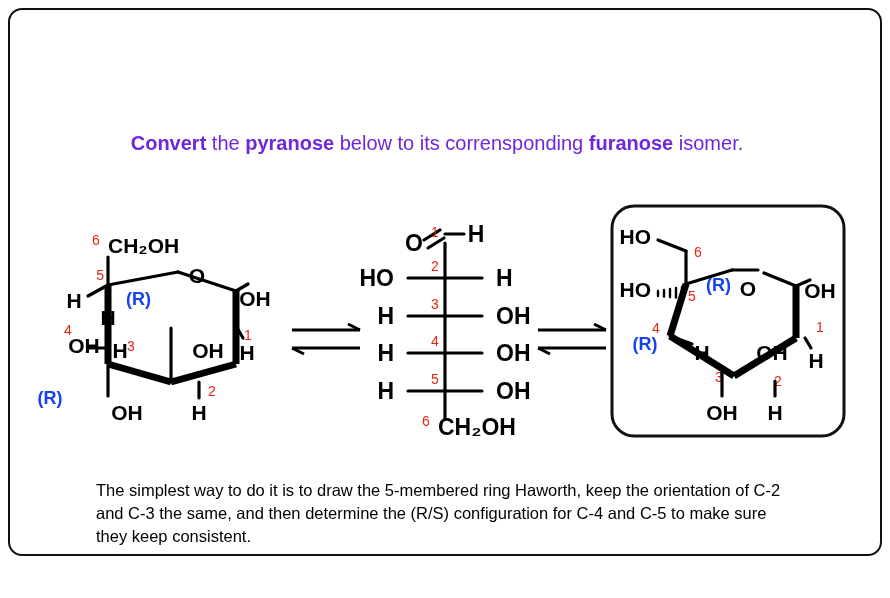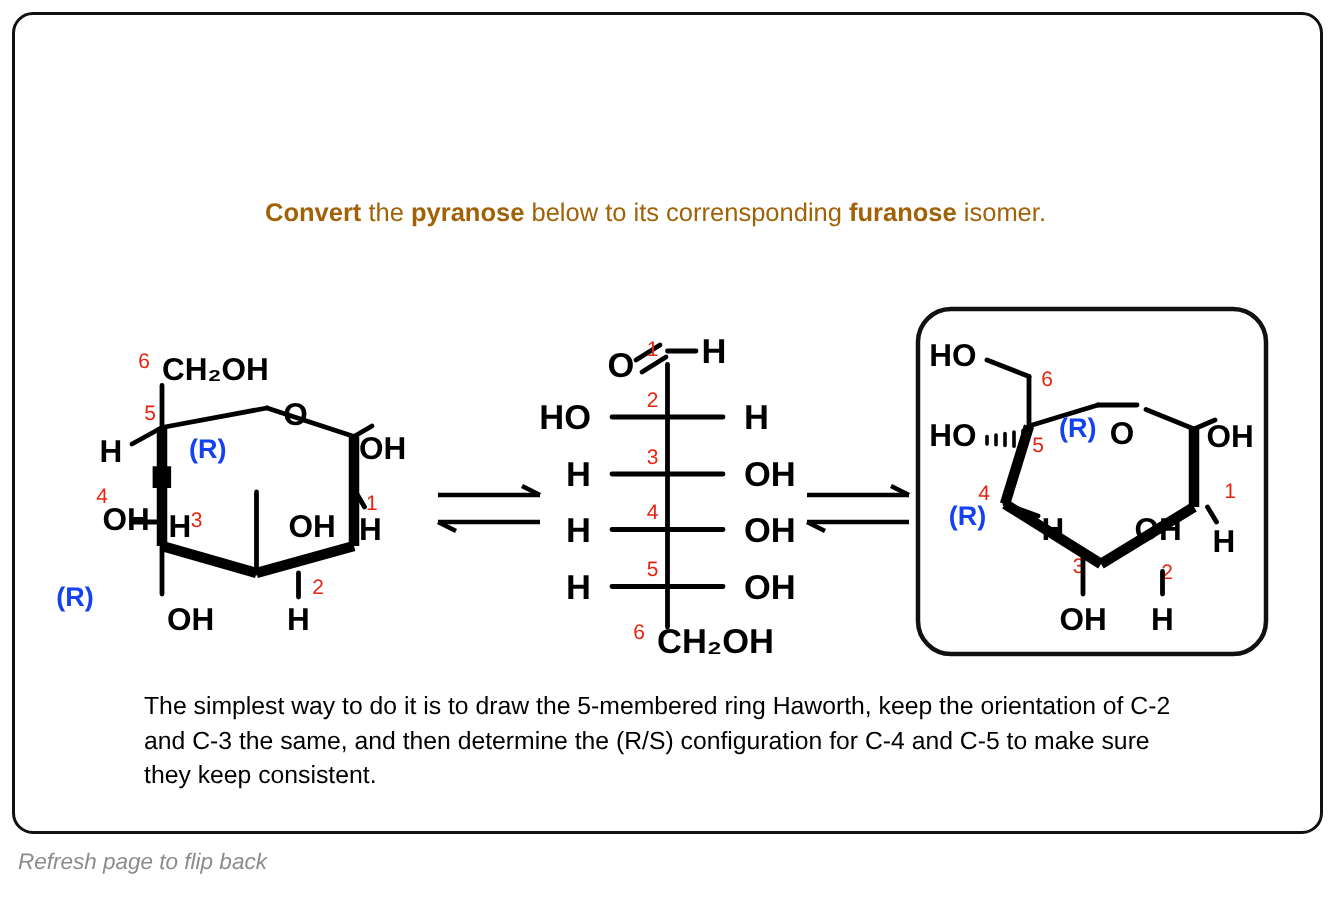--- a/index.html
+++ b/index.html
@@ -9,25 +9,25 @@
     font-family:"Liberation Sans", sans-serif;
     position:relative;
     overflow:hidden;
   }
   .card{
     position:absolute;left:8px;top:8px;width:874px;height:548px;
     border:2px solid #111;border-radius:14px;background:#fff;box-sizing:border-box;
   }
   .prompt{
     position:absolute;left:0;top:132px;width:874px;text-align:center;
-    font-size:17px;color:#a16207;
+    font-size:20px;color:#6d28d9;
   }
   .prompt b{font-weight:bold;}
   .explain{
-    position:absolute;left:96px;top:460px;width:690px;
+    position:absolute;left:96px;top:479px;width:690px;
     font-size:16.5px;line-height:23px;color:#000;text-align:left;
   }
   .footer{
     position:absolute;left:8px;top:566px;width:874px;height:24px;
     font-style:italic;font-size:15px;color:#8c8c8c;
   }
   .footer .left{position:absolute;left:4px;top:0;}
   .footer .right{position:absolute;right:4px;top:0;}
   .stage{position:absolute;left:8px;top:8px;width:874px;height:548px;}
   svg{display:block;}
@@ -199,14 +199,13 @@
     <path class="bond" d="M 797 330 L 803 340" fill="none" stroke-width="2.6"></path>
     <text class="blk" x="808" y="360" font-size="21" text-anchor="middle">H</text>
   </g>
 
 </svg>
 </div>
 
 <div class="explain">The simplest way to do it is to draw the 5-membered ring Haworth, keep the orientation of C-2 and C-3 the same, and then determine the (R/S) configuration for C-4 and C-5 to make sure they keep consistent.</div>
 
 <div class="footer">
-  <span class="left">Refresh page to flip back</span>
 </div>
 
 </body></html>

